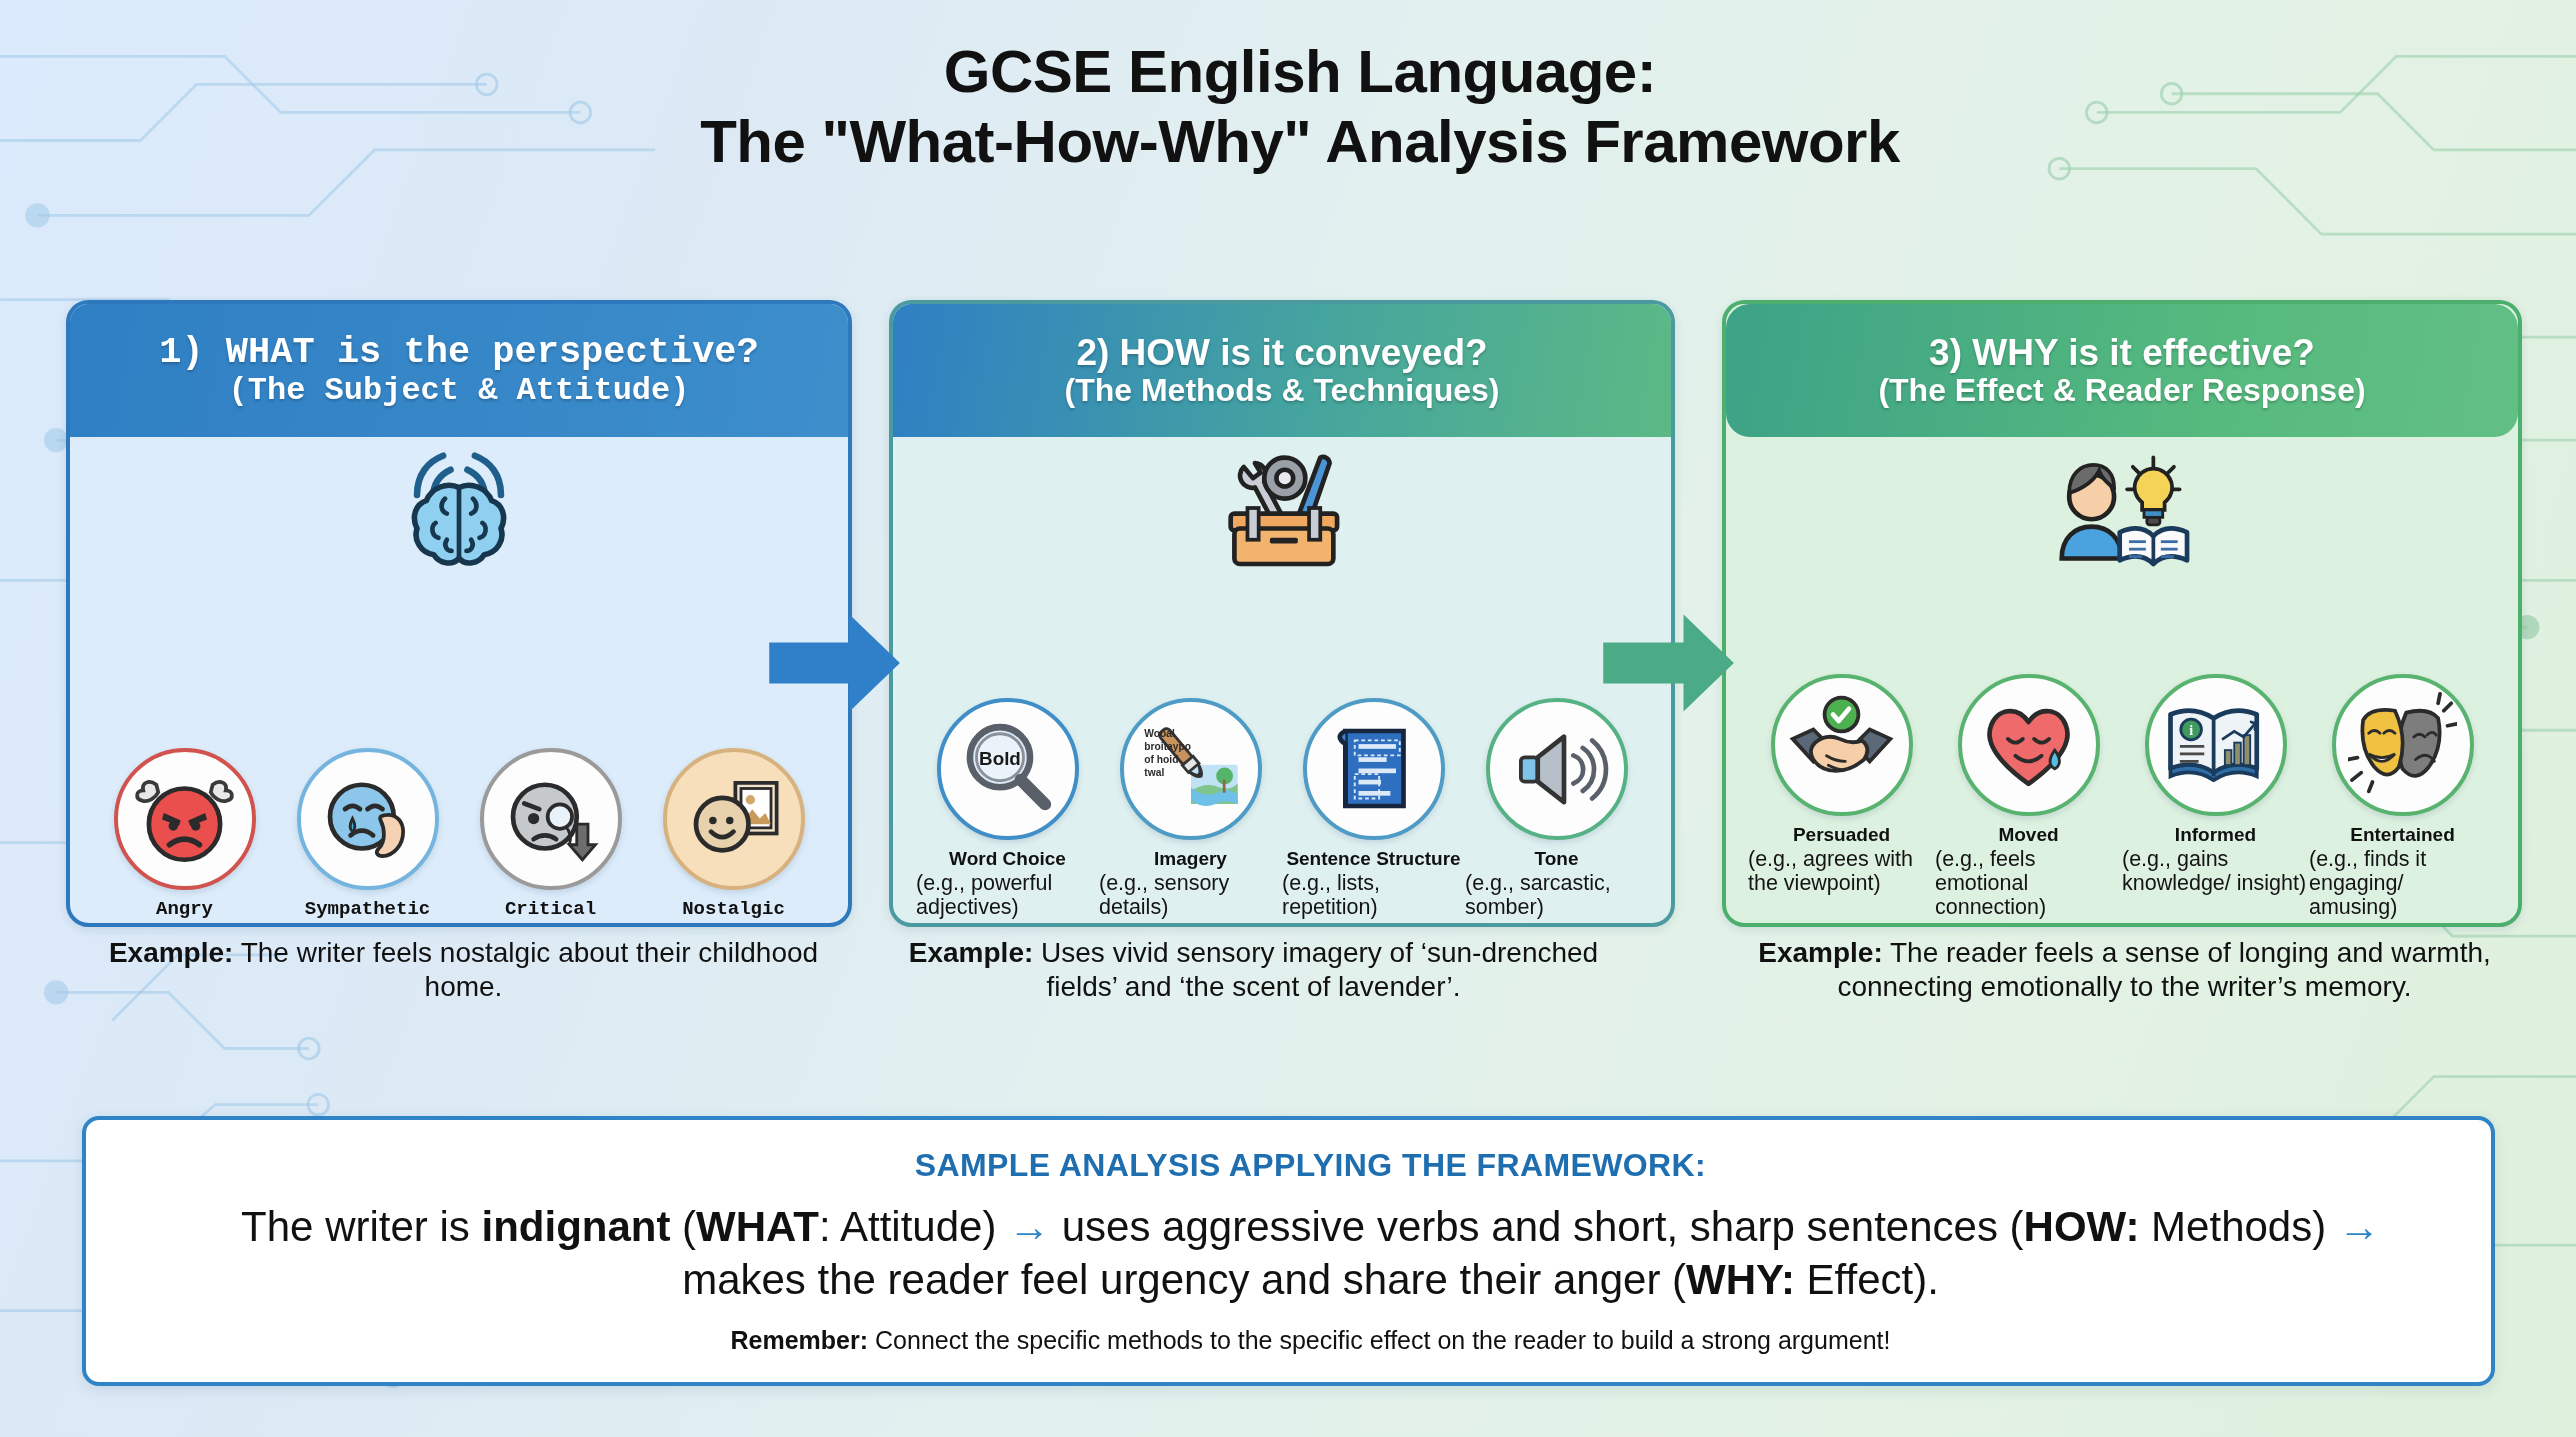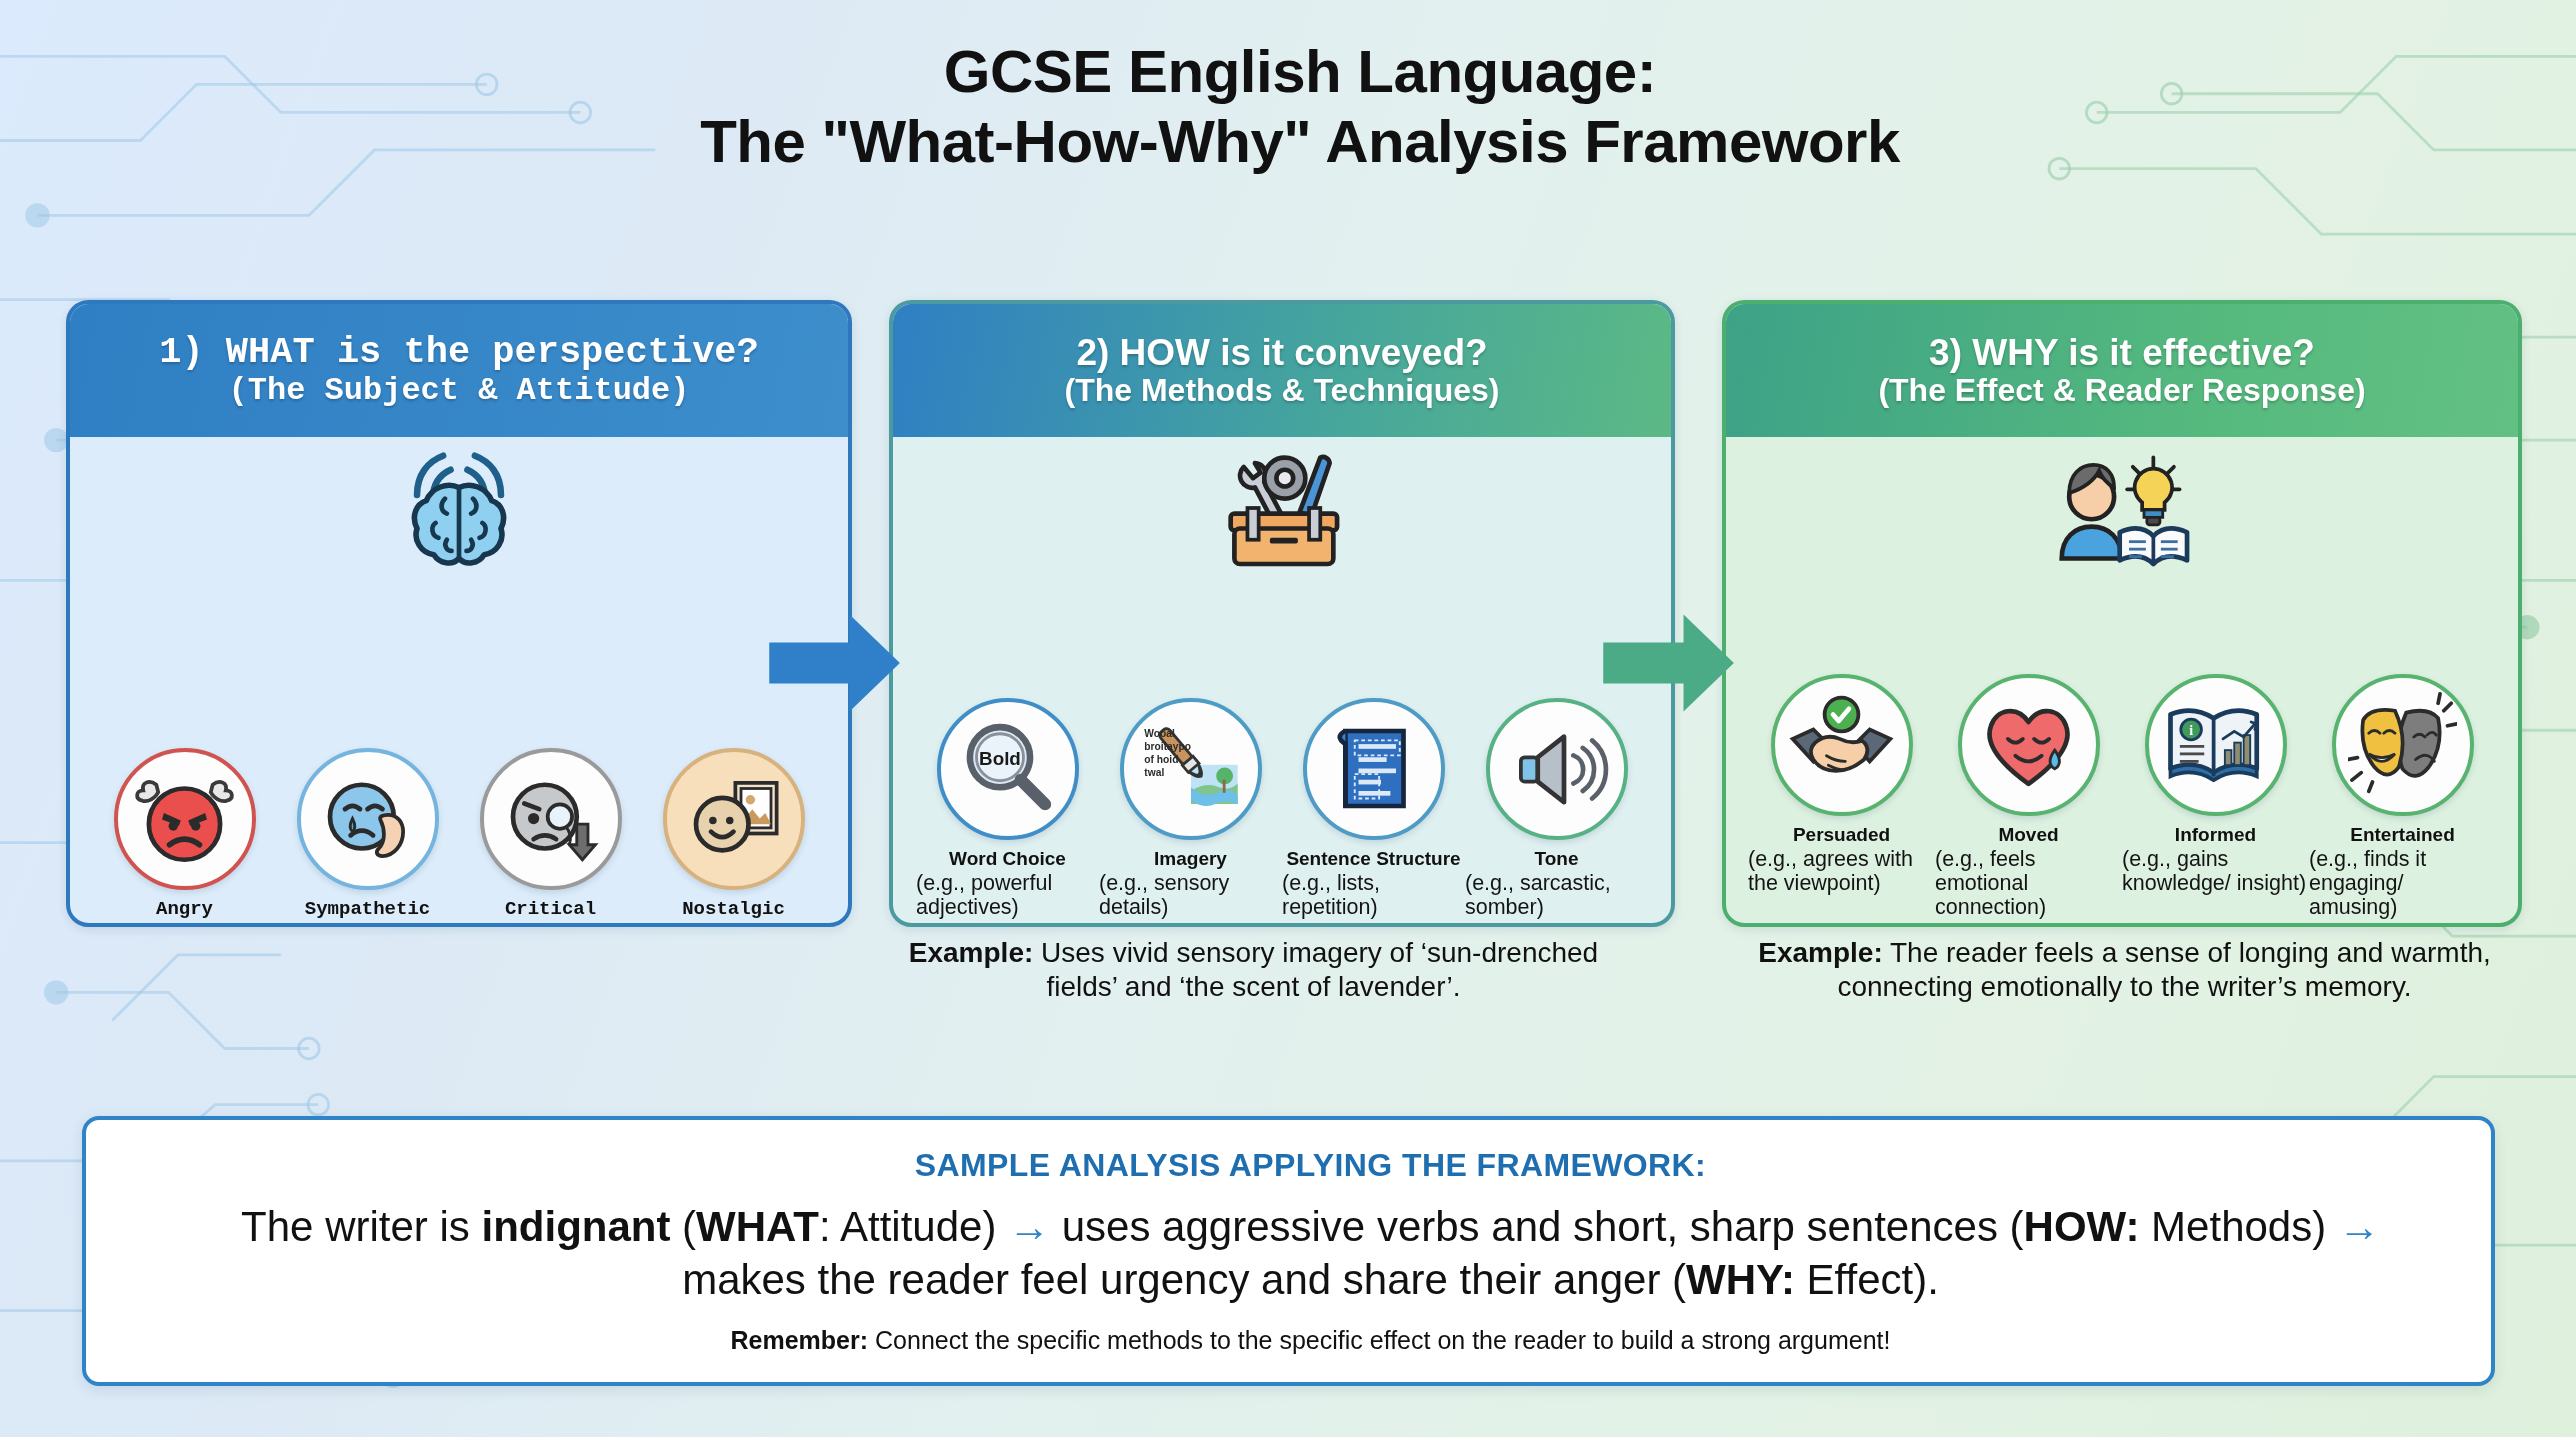--- a/index.html
+++ b/index.html
@@ -33,21 +33,21 @@
   .panel.p3 { left:1722px; width:800px; border-color:#4caf6e; background:#ddf1e0; }
 
   .phead {
     height:133px; display:flex; flex-direction:column; align-items:center;
     justify-content:center; color:#fff; text-align:center;
     font-weight:bold; line-height:1.12; padding:0 17px;
     text-shadow:0 1.9px 2.8px rgba(0,0,0,.22);
   }
   .p1 .phead { background:linear-gradient(100deg,#2f7fc4 0%,#3d8ecb 100%); }
   .p2 .phead { background:linear-gradient(100deg,#2f7fc4 0%,#45a59d 55%,#5cb985 100%); }
-  .p3 .phead { background:linear-gradient(100deg,#3da287 0%,#55b97e 60%,#63c084 100%); }
+  .p3 .phead { background:linear-gradient(100deg,#3da287 0%,#55b97e 60%,#63c084 100%);border-radius:24px; }
   .phead .l1 { font-size:37px; }
   .phead .l2 { font-size:32px; }
 
   .pbody { position:relative; height:490px; }
 
   .topicon { position:absolute; top:9.4px; left:0; width:100%; display:flex; justify-content:center; }
 
   .items {
     position:absolute; bottom:0; left:0; width:100%;
     display:flex; justify-content:center; align-items:flex-start; gap:0px;
@@ -501,20 +501,24 @@
     <path d="M0 38 H86 V8 L140 60 L86 112 V82 H0 Z" fill="#2f80c8"></path>
   </svg>
 </div>
 <div class="arrow a2">
   <svg width="133" height="112" viewBox="0 0 142 120">
     <path d="M0 38 H86 V8 L140 60 L86 112 V82 H0 Z" fill="#4aab86"></path>
   </svg>
 </div>
 
 <div class="examples">
+  <div class="ex e1">
+    <b>Example:</b>
+    <span>The writer feels nostalgic about their childhood home.</span>
+  </div>
   <div class="ex e2">
     <b>Example:</b>
     <span>Uses vivid sensory imagery of ‘sun-drenched fields’ and ‘the scent of lavender’.</span>
   </div>
   <div class="ex e3">
     <b>Example:</b>
     <span>The reader feels a sense of longing and warmth, connecting emotionally to the writer’s memory.</span>
   </div>
 </div>
 

